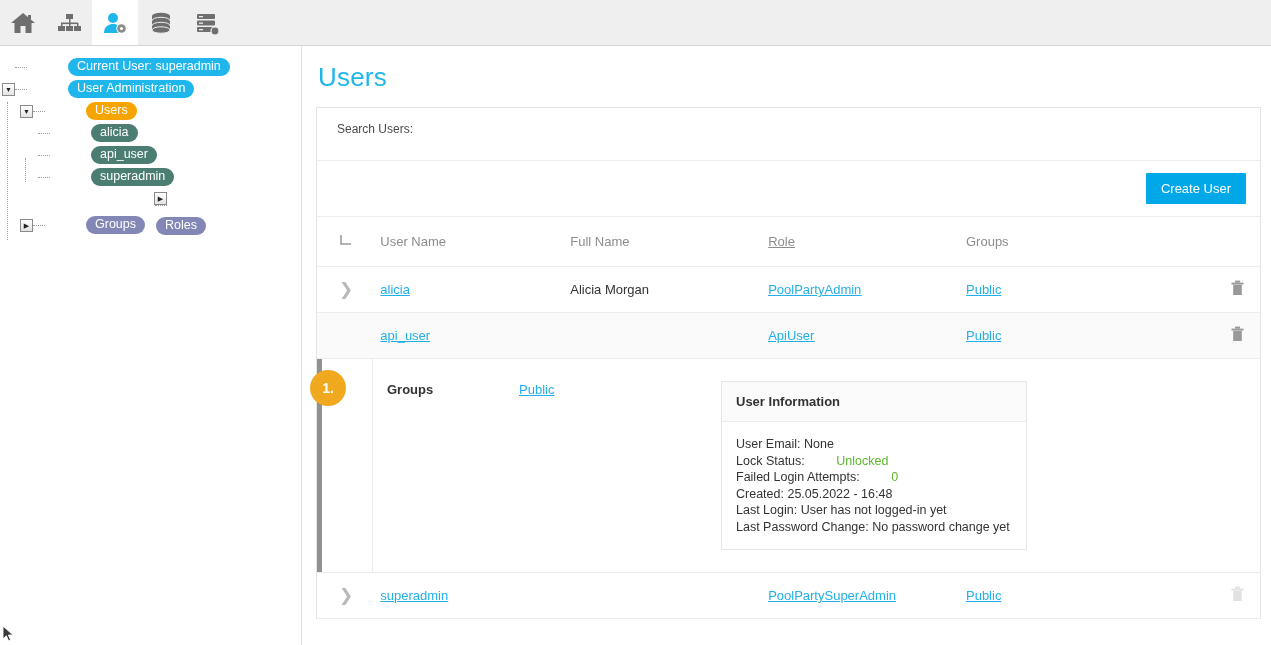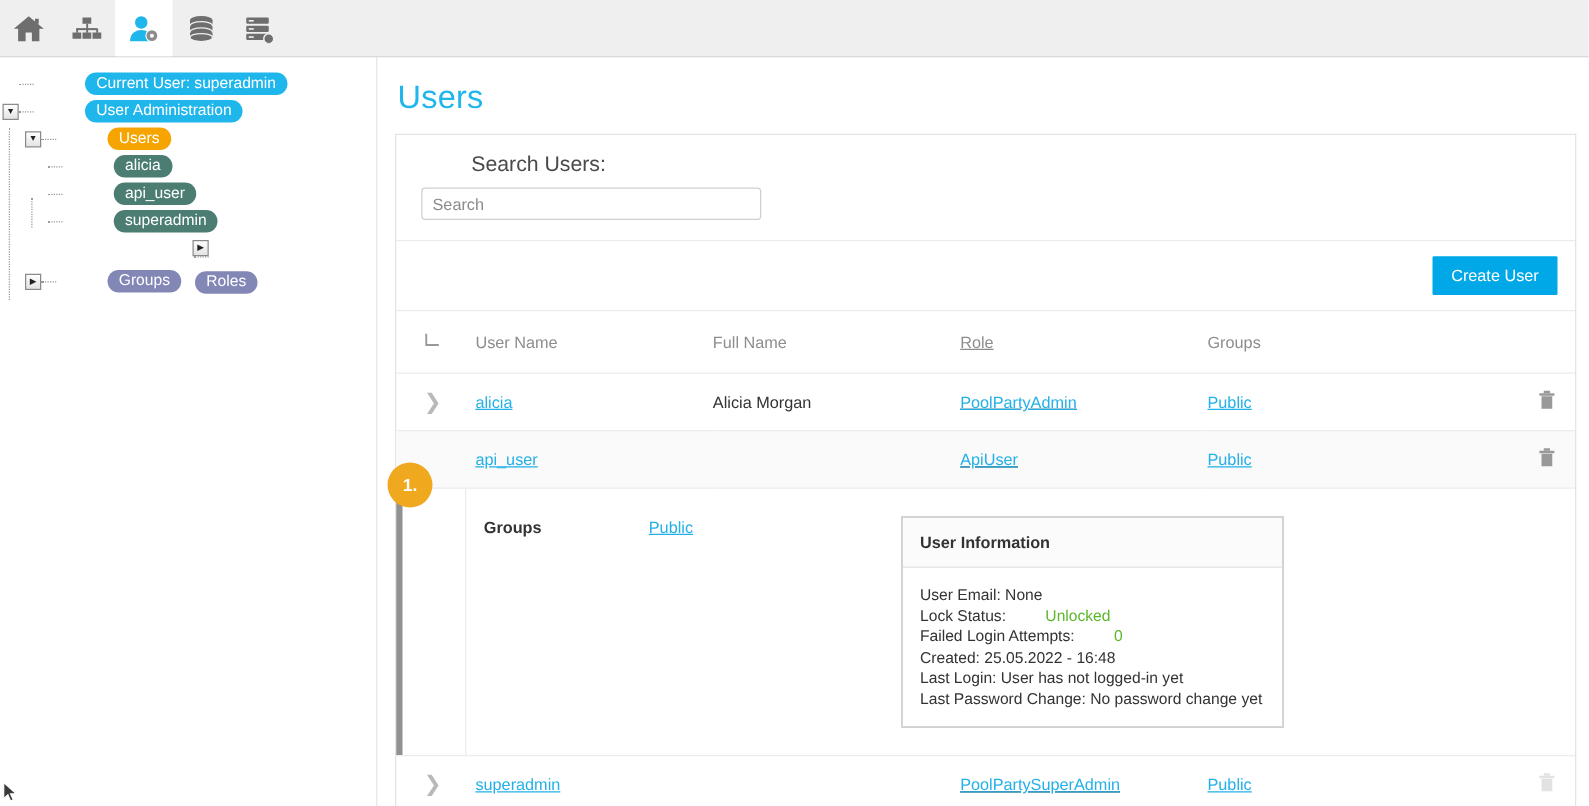--- a/index.html
+++ b/index.html
@@ -113,24 +113,23 @@
   .panel {
     border: 1px solid #e4e4e4;
     border-bottom: none;
     background: #fff;
   }
   .search-sect {
     padding: 14px 0 16px 20px;
     border-bottom: 1px solid #ececec;
   }
   .search-label {
-    font-size: 17px;
+    font-size: 12px;
     color: #4a4a4a;
     margin-bottom: 8px;
-    margin-left: 40px;
   }
   .search-input {
     width: 272px;
     height: 26px;
     border: 1px solid #cfcfcf;
     border-radius: 3px;
     padding: 0 8px;
     font-size: 13px;
     color: #333;
     font-family: "Liberation Sans", sans-serif;
@@ -224,21 +223,21 @@
     font-size: 13px;
     color: #333;
     width: 132px;
     padding-top: 1px;
   }
   .grp-val { width: 180px; padding-top: 1px; font-size: 13px; }
 
   .info-card {
     width: 306px;
     border: 1px solid #e6e6e6;
-    background: #737373;
+    background: #1d4ed8;
     margin-left: 22px;
     align-self: flex-start;
   }
   .info-head {
     font-weight: bold;
     font-size: 13px;
     color: #333;
     padding: 12px 14px;
     border-bottom: 1px solid #ececec;
     background: #fbfbfb;
@@ -384,21 +383,20 @@
   </div>
 
   <div class="main">
 
     <div class="page-title">Users</div>
 
     <div class="panel">
 
       <div class="search-sect">
         <div class="search-label">Search Users:</div>
-        <input class="search-input" type="text" placeholder="Search" style="">
       </div>
 
       <div class="action-sect">
         <button class="btn-primary">Create User</button>
       </div>
 
       <table class="users">
         <thead>
           <tr>
             <th class="col-exp">

